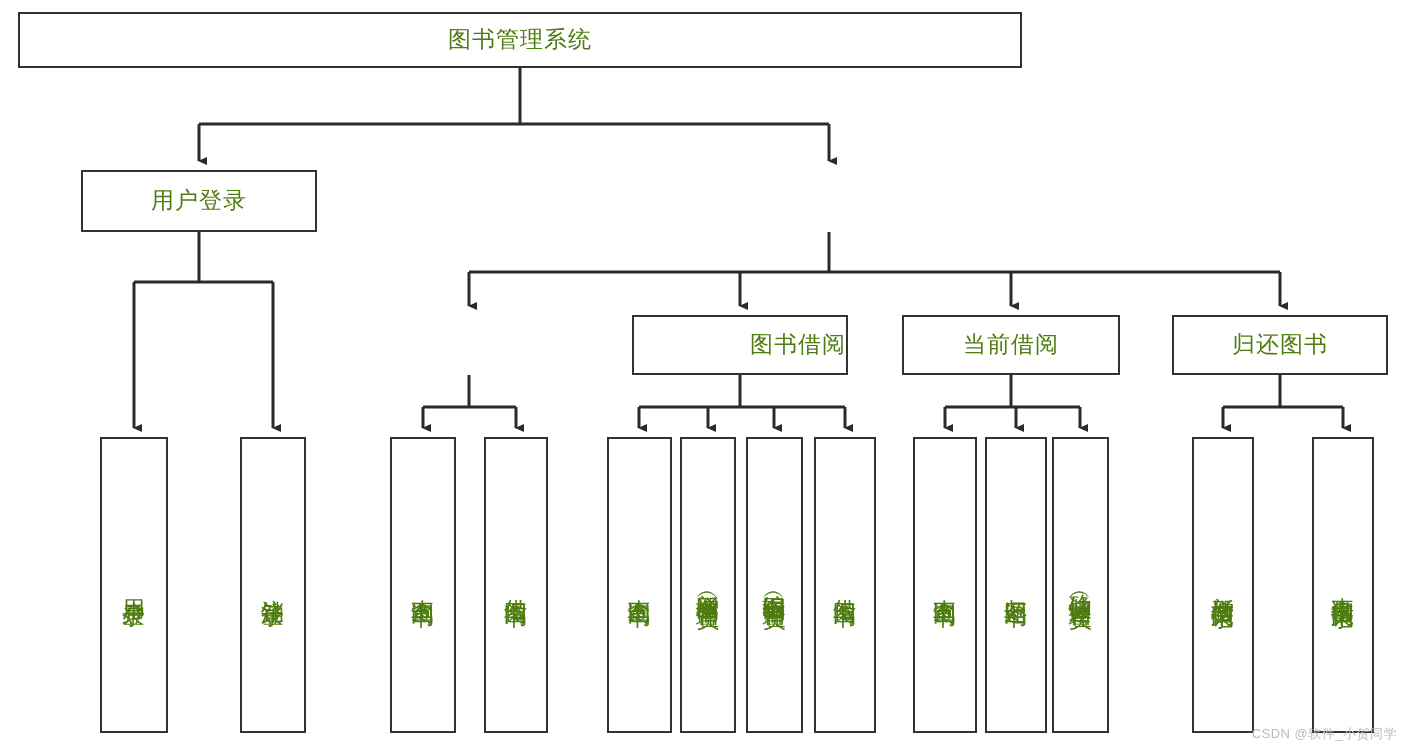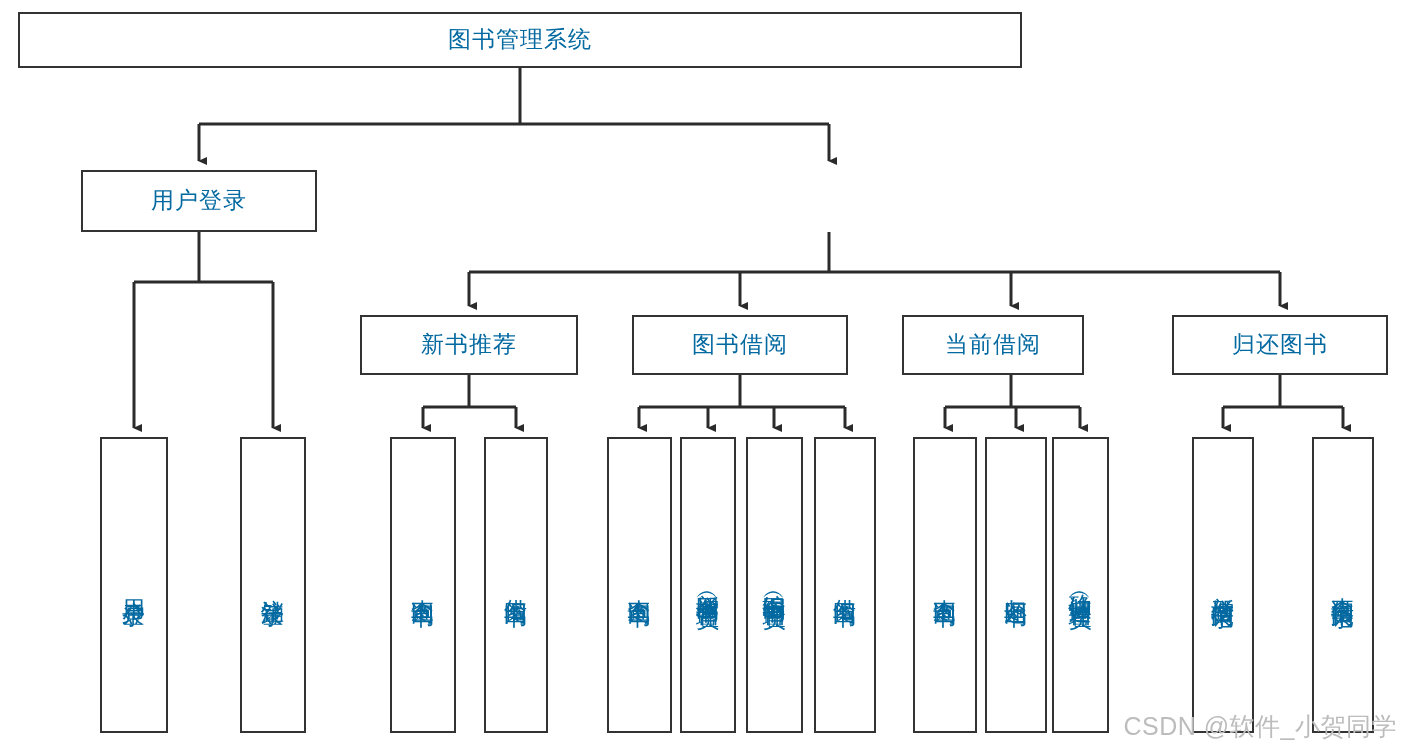--- a/index.html
+++ b/index.html
@@ -26,21 +26,21 @@
     height: 747px;
   }
   .node {
     position: absolute;
     box-sizing: border-box;
     background: #ffffff;
     border: 2px solid #333333;
     display: flex;
     align-items: center;
     justify-content: center;
-    color: #0369a1;
+    color: #4d7c0f;
     z-index: 2;
   }
   .node.horizontal {
     writing-mode: horizontal-tb;
     font-size: 23px;
     line-height: 1.2;
     letter-spacing: 1px;
   }
   .node.vertical {
     writing-mode: vertical-rl;
@@ -56,21 +56,21 @@
   .node .label {
     display: block;
   }
   .node.vertical .label {
     max-height: 100%;
   }
   .watermark {
     position: absolute;
     right: 8px;
     bottom: 4px;
-    font-size: 25px;
+    font-size: 13px;
     color: #bcbcbc;
     letter-spacing: 0.5px;
     z-index: 3;
     white-space: nowrap;
     font-family: "Liberation Sans", "DejaVu Sans", sans-serif;
   }
 </style>
 </head>
 <body>
 
@@ -139,27 +139,24 @@
   </svg>
 
   <div class="node horizontal" style="left: 18px; top: 12px; width: 1004px; height: 56px;">
     <span class="label">图书管理系统</span>
   </div>
 
   <div class="node horizontal" style="left: 81px; top: 170px; width: 236px; height: 62px;">
     <span class="label">用户登录</span>
   </div>
 
-  <div class="node horizontal" style="left: 360px; top: 315px; width: 218px; height: 60px;">
-    <span class="label">新书推荐</span>
-  </div>
-  <div class="node horizontal" style="left: 632px; top: 315px; width: 216px; height: 60px;">
+  <div class="node horizontal" style="left: 632px; top: 315px; width: 216px; height: 60px; justify-content: flex-end;">
     <span class="label">图书借阅</span>
   </div>
-  <div class="node horizontal" style="left: 902px; top: 315px; width: 182px; height: 60px;">
+  <div class="node horizontal" style="left: 902px; top: 315px; width: 218px; height: 60px;">
     <span class="label">当前借阅</span>
   </div>
   <div class="node horizontal" style="left: 1172px; top: 315px; width: 216px; height: 60px;">
     <span class="label">归还图书</span>
   </div>
 
   <div class="node vertical" style="left: 100px; top: 437px; width: 68px; height: 296px;">
     <span class="label">用户登录</span>
   </div>
   <div class="node vertical" style="left: 240px; top: 437px; width: 66px; height: 296px;">

